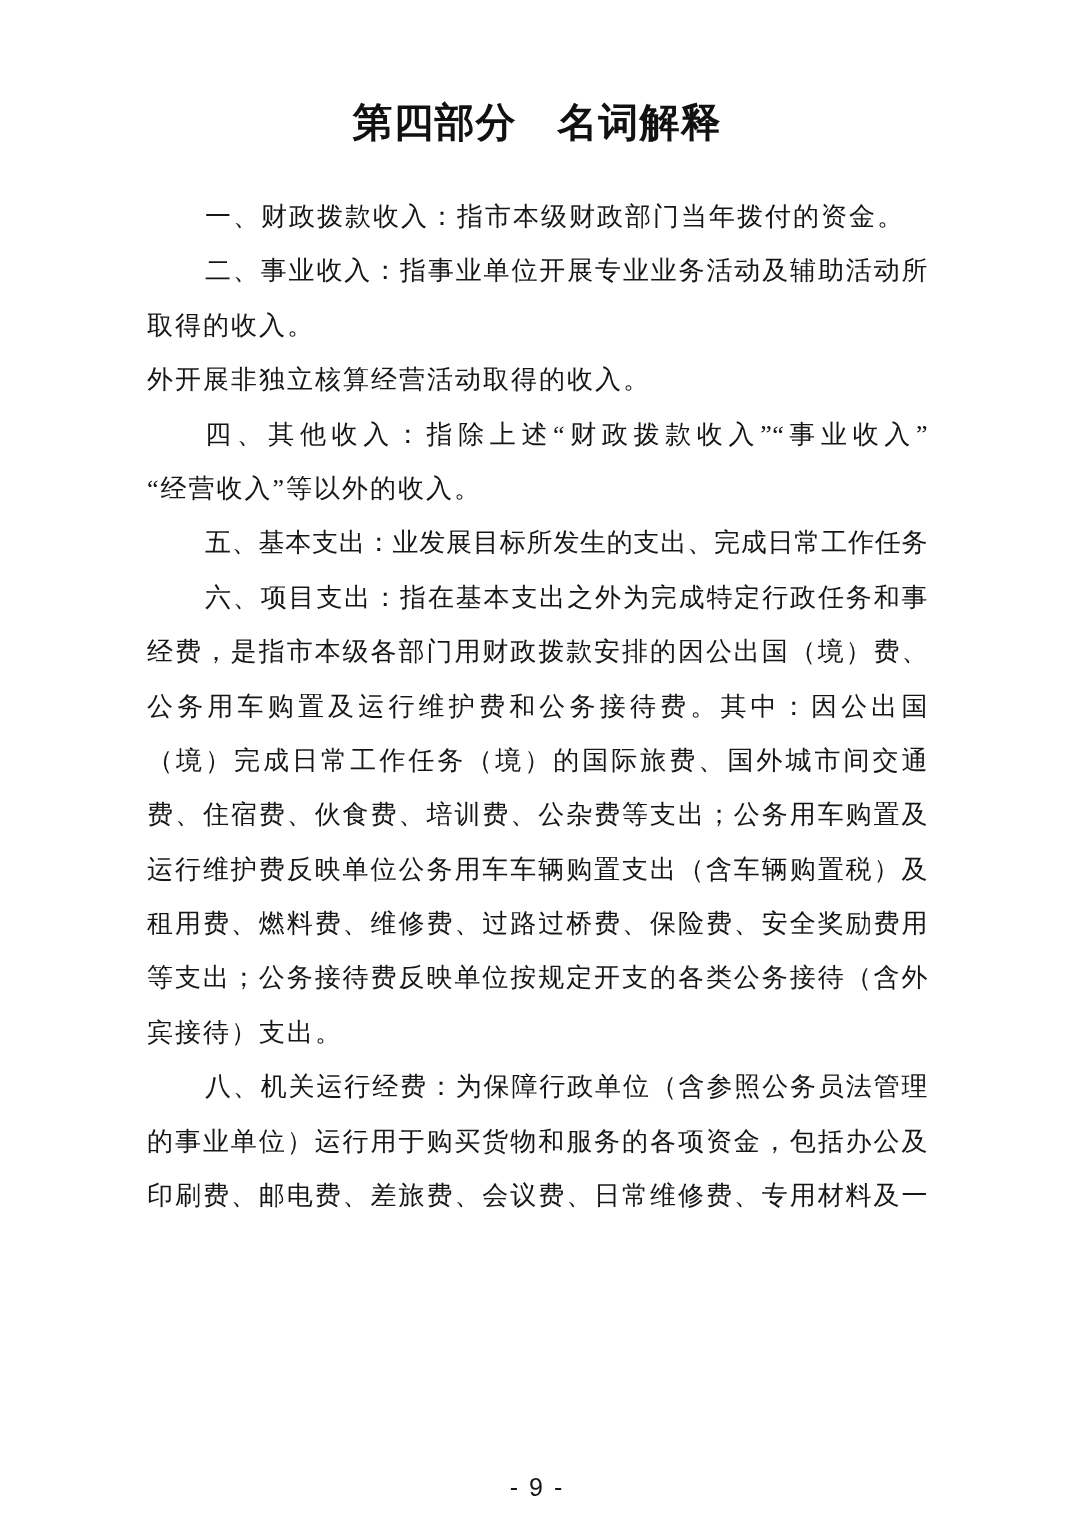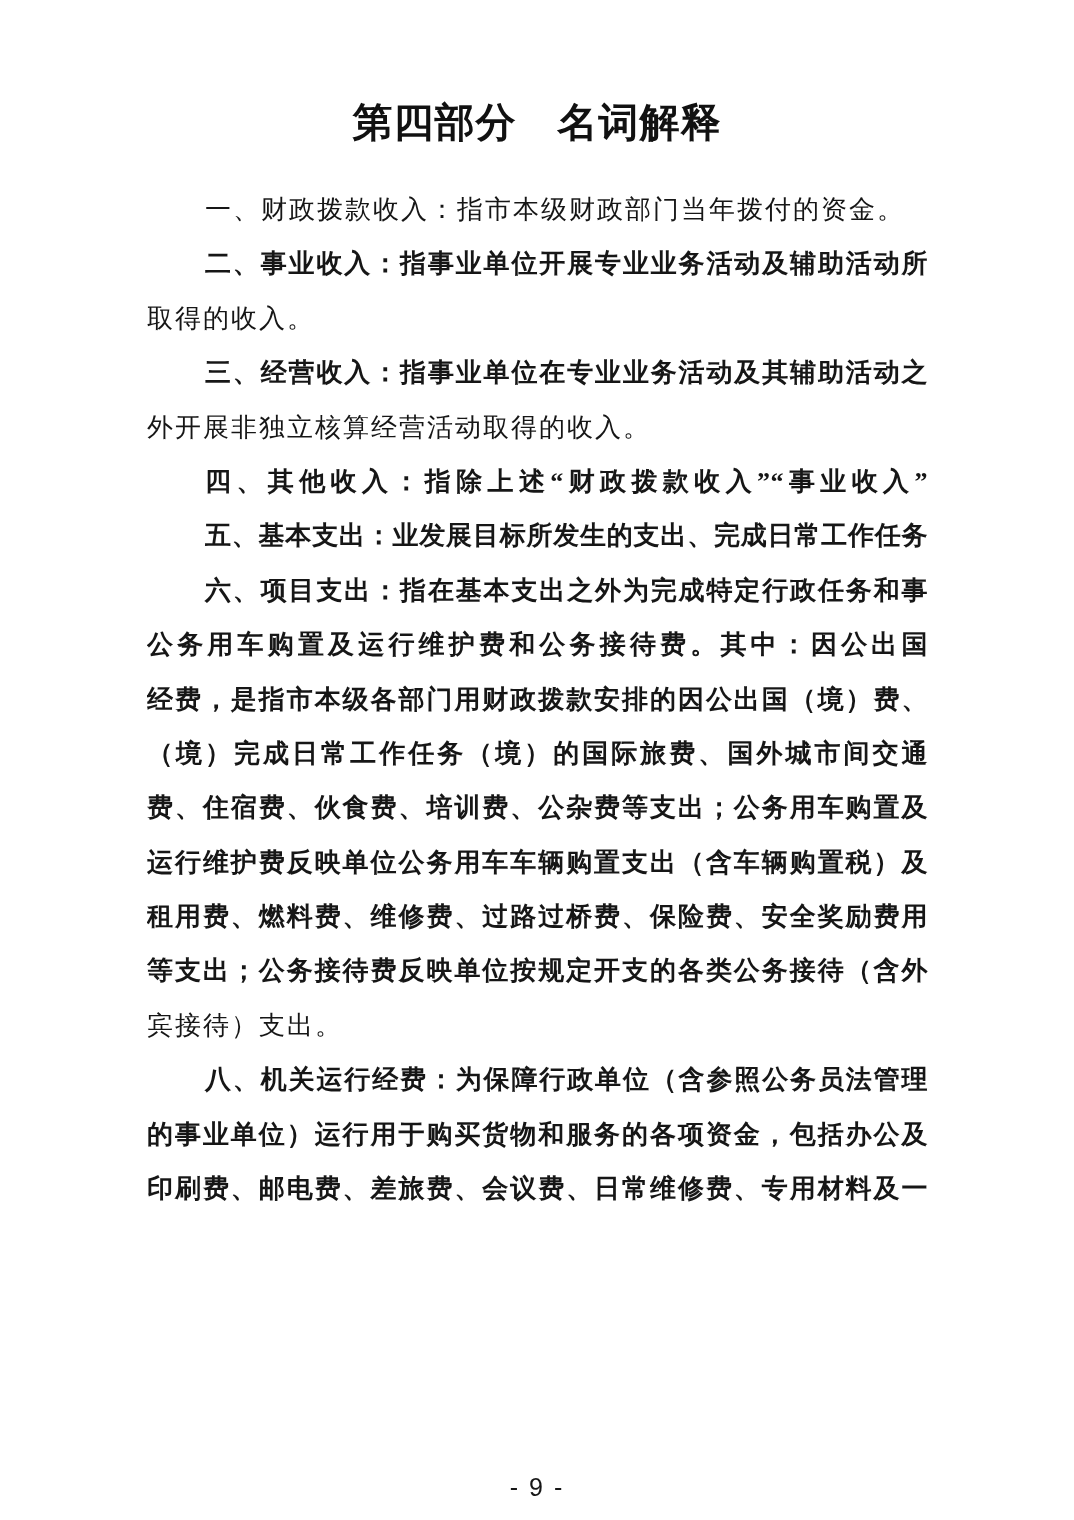--- a/index.html
+++ b/index.html
@@ -26,38 +26,37 @@
     font-family: "Liberation Sans", sans-serif;
     font-weight: 700;
     font-size: 40px;
     line-height: 64px;
     letter-spacing: 1px;
     color: #111111;
   }
   .body {
     position: absolute;
     left: 147px;
-    top: 183px;
+    top: 190px;
     width: 781px;
   }
   .ln {
     height: 54.4px;
     line-height: 54.4px;
     font-size: 26px;
     letter-spacing: 2px;
     overflow: hidden;
     white-space: nowrap;
   }
   .fill {
     white-space: normal;
     letter-spacing: 0.5px;
     text-align: justify;
     text-align-last: justify;
     text-justify: inter-character;
-    font-weight: bold;
   }
   .ind {
     text-indent: 58px;
   }
   .footer {
     position: absolute;
     top: 1470px;
     left: 0;
     width: 100%;
     text-align: center;
@@ -72,27 +71,27 @@
 <body>
 
 <div class="page">
 
   <h1 class="title">第四部分　名词解释</h1>
 
   <div class="body">
     <div class="ln ind">一、财政拨款收入：指市本级财政部门当年拨付的资金。</div>
     <div class="ln ind fill">二、事业收入：指事业单位开展专业业务活动及辅助活动所</div>
     <div class="ln">取得的收入。</div>
-    <div class="ln ind fill">三、经营收入：指事业单位在专业业务活动及其辅助活动之</div>
     <div class="ln">外开展非独立核算经营活动取得的收入。</div>
     <div class="ln ind fill">四、其他收入：指除上述“财政拨款收入”“事业收入”</div>
+    <div class="ln">“经营收入”等以外的收入。</div>
     <div class="ln ind fill">五、基本支出：业发展目标所发生的支出、完成日常工作任务</div>
     <div class="ln ind fill">六、项目支出：指在基本支出之外为完成特定行政任务和事</div>
+    <div class="ln fill">经费，是指市本级各部门用财政拨款安排的因公出国（境）费、</div>
     <div class="ln fill">公务用车购置及运行维护费和公务接待费。其中：因公出国</div>
-    <div class="ln fill">经费，是指市本级各部门用财政拨款安排的因公出国（境）费、</div>
     <div class="ln fill">（境）完成日常工作任务（境）的国际旅费、国外城市间交通</div>
     <div class="ln fill">费、住宿费、伙食费、培训费、公杂费等支出；公务用车购置及</div>
     <div class="ln fill">运行维护费反映单位公务用车车辆购置支出（含车辆购置税）及</div>
     <div class="ln fill">租用费、燃料费、维修费、过路过桥费、保险费、安全奖励费用</div>
     <div class="ln fill">等支出；公务接待费反映单位按规定开支的各类公务接待（含外</div>
     <div class="ln">宾接待）支出。</div>
     <div class="ln ind fill">八、机关运行经费：为保障行政单位（含参照公务员法管理</div>
     <div class="ln fill">的事业单位）运行用于购买货物和服务的各项资金，包括办公及</div>
     <div class="ln fill">印刷费、邮电费、差旅费、会议费、日常维修费、专用材料及一</div>
   </div>

